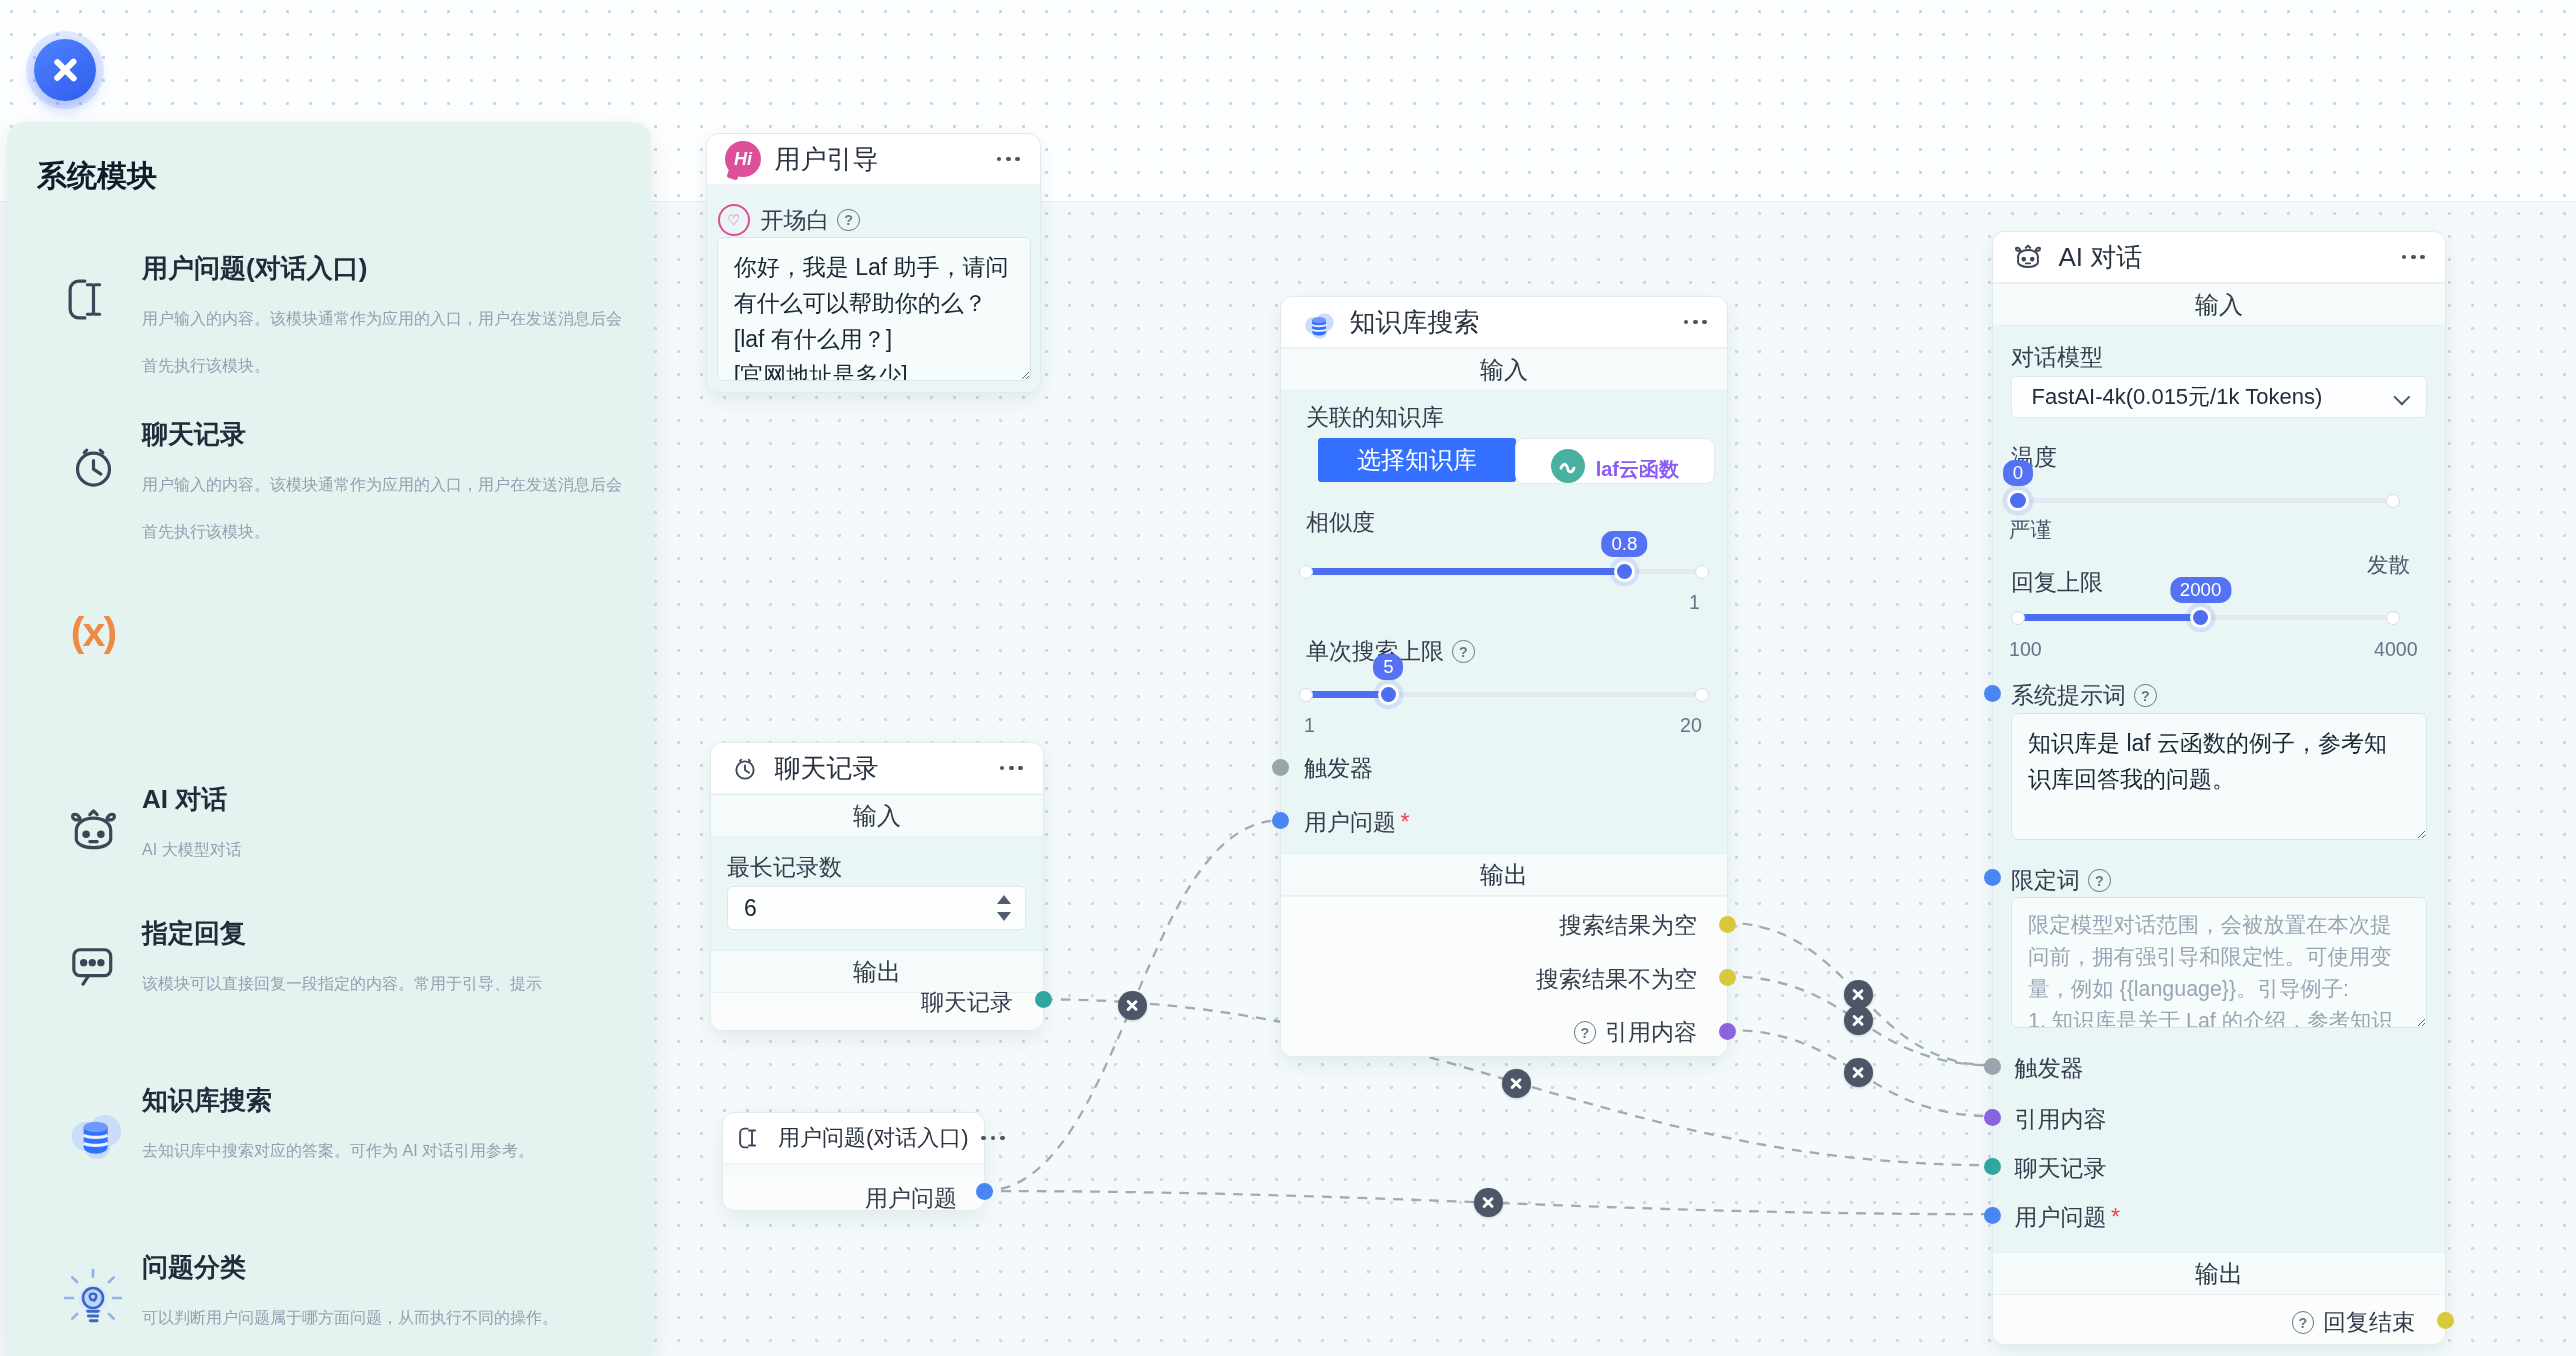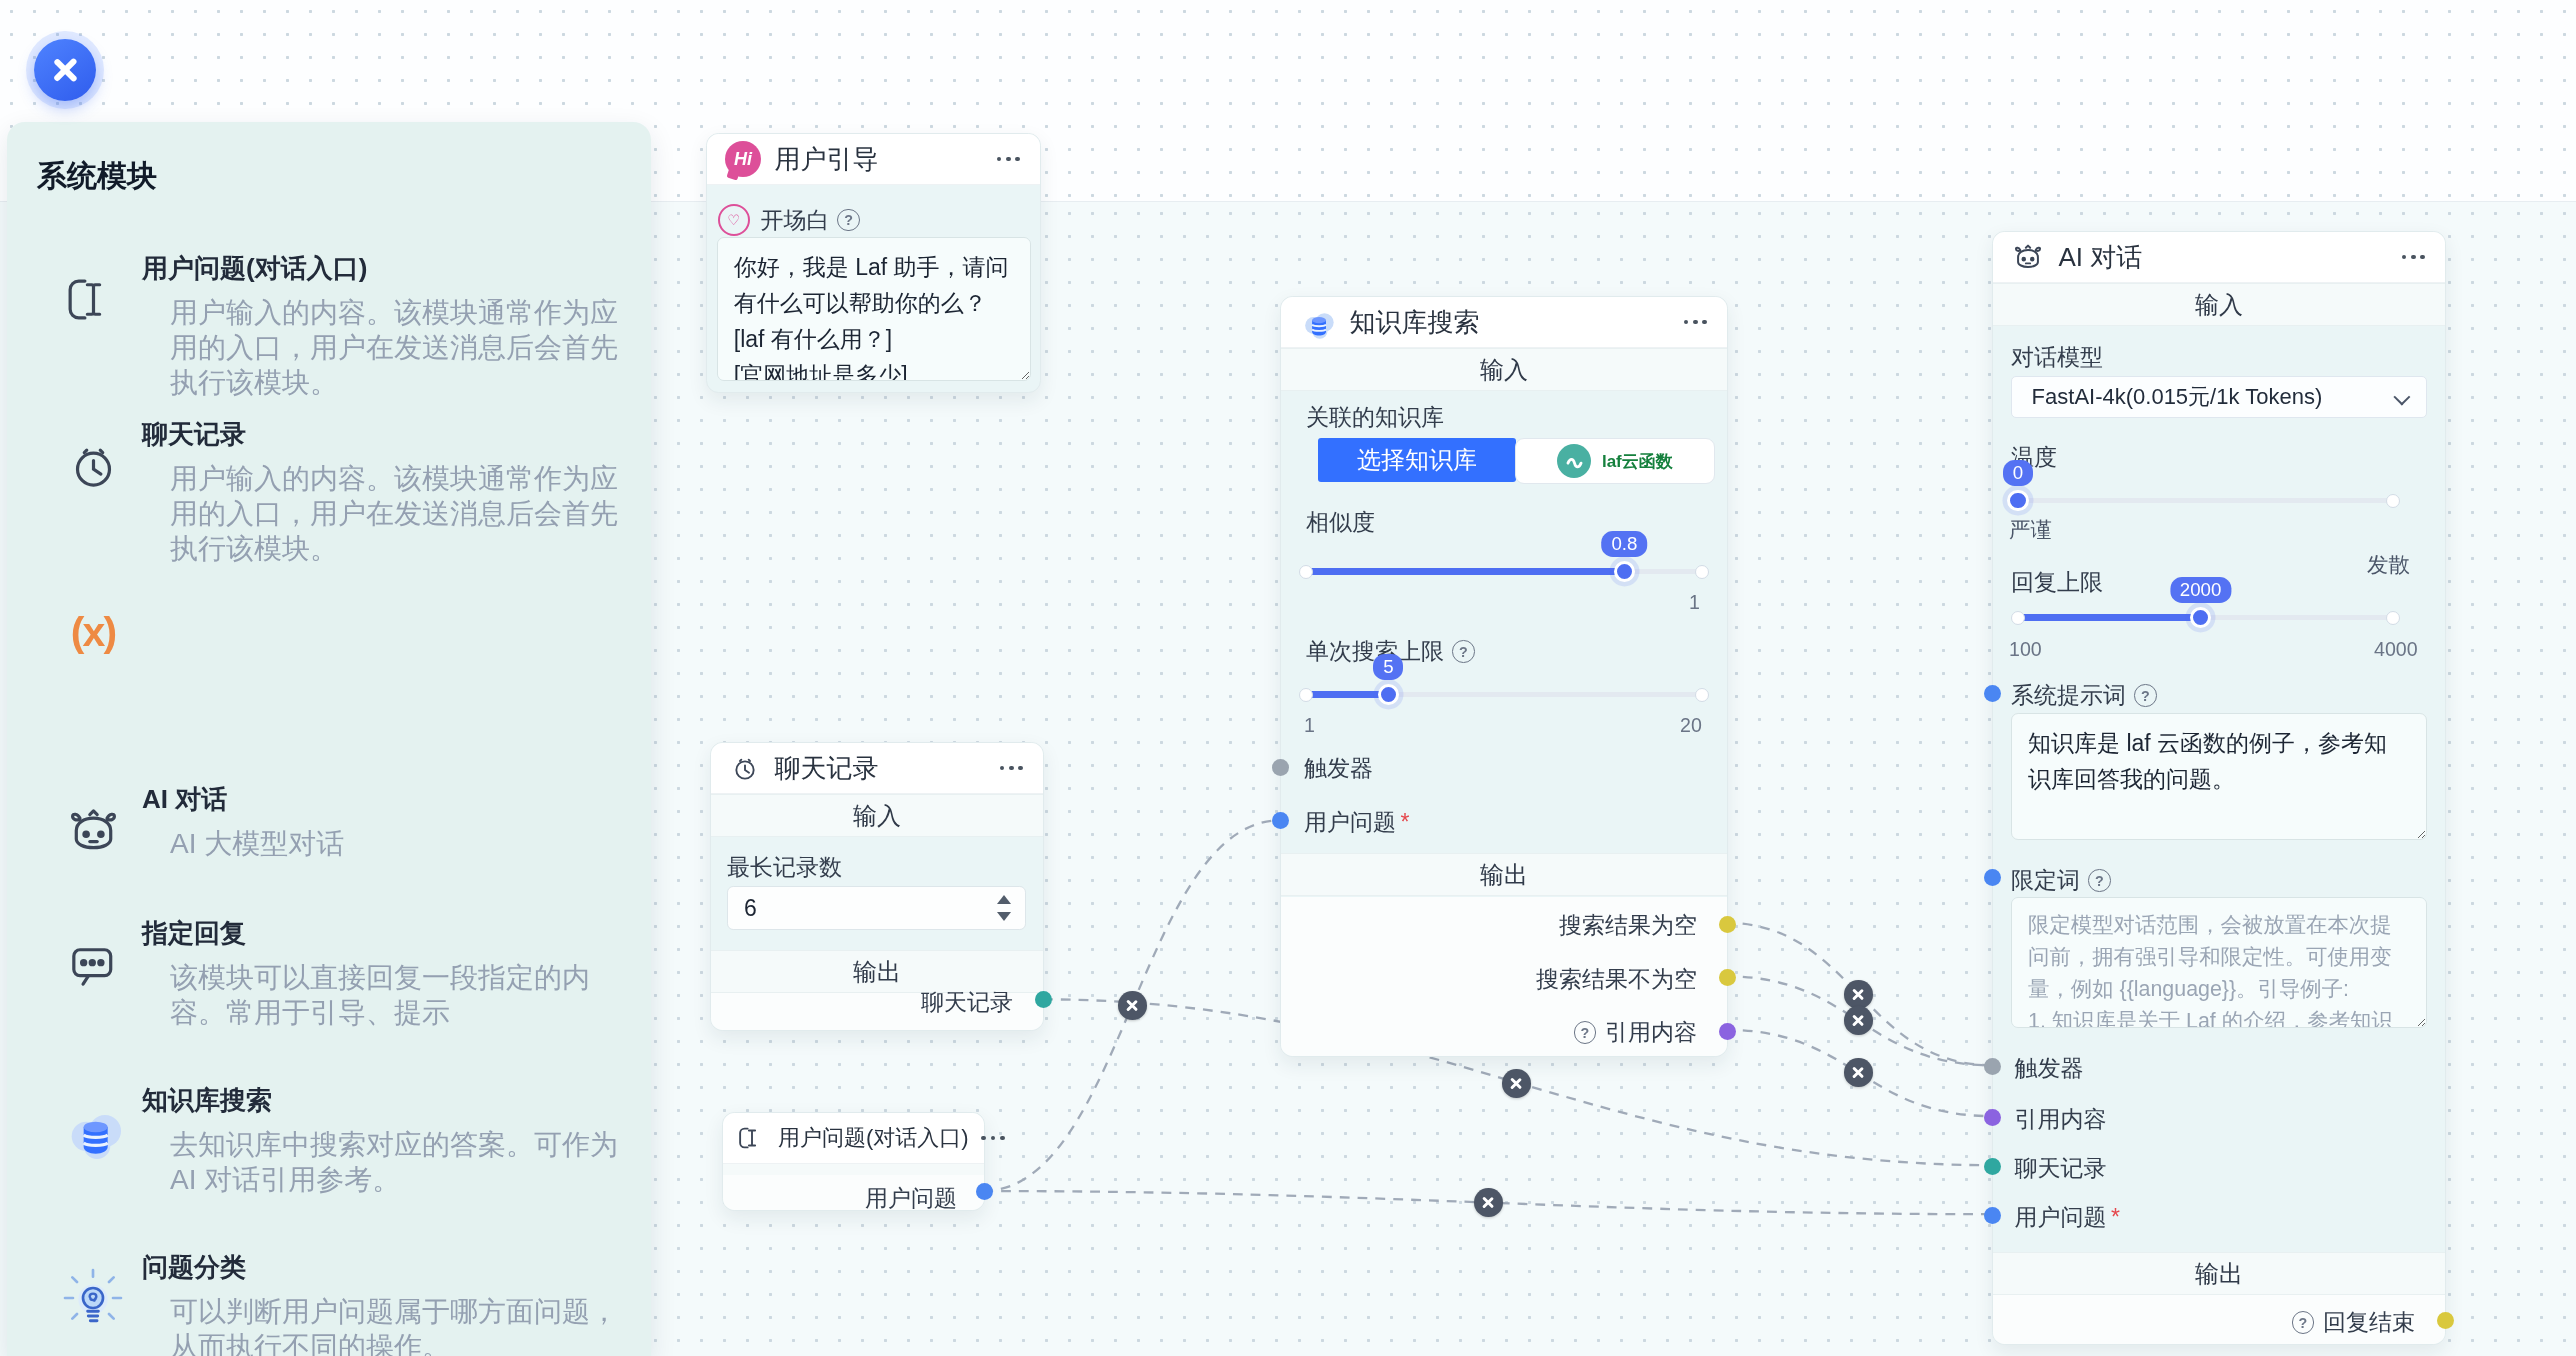--- a/index.html
+++ b/index.html
@@ -19,21 +19,21 @@
   #close-btn::before,#close-btn::after{content:"";position:absolute;left:17px;top:28px;width:28.5px;height:6.2px;border-radius:3.6px;background:#fff;}
   #close-btn::before{transform:rotate(45deg);} #close-btn::after{transform:rotate(-45deg);}
   
   #sidebar{position:absolute;left:7.1px;top:122px;width:644px;height:1235px;background:#e4f2f0;border-radius:18px 18px 0 0;
     box-shadow:0 9px 27px rgba(20,40,60,.10);z-index:4;}
   #sidebar .sb-title{position:absolute;left:30px;top:34px;font-size:30px;font-weight:bold;color:#111b29;}
   .sb-item{position:absolute;left:0;width:644px;cursor:pointer;}
   .sb-icon{position:absolute;left:52px;top:14.3px;width:68px;height:68px;display:flex;align-items:center;justify-content:center;}
   .sb-text{position:absolute;left:135px;top:0;width:486px;}
   .sb-name{font-size:26px;font-weight:600;color:#222b3a;}
-  .sb-desc{margin-top:9px;font-size:28px;line-height:35px;color:#94a0b1;margin-left:28px;}
+  .sb-desc{margin-top:9px;font-size:16px;line-height:47px;color:#94a0b1;}
   .paren-x{font-size:41px;font-weight:bold;color:#ee8a43;letter-spacing:-1.8px;}
   
   .node{position:absolute;background:#eaf5f6;border:0.9px solid #e1ebed;border-radius:12.5px;box-shadow:0 7.1px 19.6px rgba(25,45,70,.08);z-index:2;}
   .node-header{position:absolute;left:0;top:0;right:0;height:51px;background:#fff;border-radius:11.6px 11.6px 0 0;border-bottom:0.9px solid #eef2f4;display:flex;align-items:center;padding:0 18px;gap:13.4px;box-sizing:border-box;}
   .node-title{font-size:26px;color:#29323f;flex:1 1 auto;white-space:nowrap;}
   .dots{display:flex;gap:4.5px;cursor:pointer;padding:5.3px 1.8px;}
   .dots i{width:4.9px;height:4.9px;border-radius:50%;background:#49535f;}
   .section{position:absolute;left:0;right:0;height:43px;background:#f5fafa;border-top:0.9px solid #e8f0f1;border-bottom:0.9px solid #e8f0f1;display:flex;align-items:center;justify-content:center;font-size:24px;color:#303a49;box-sizing:border-box;}
   .flabel{position:absolute;font-size:23px;color:#333d4c;display:flex;align-items:center;}
   .help{display:inline-flex;width:20.5px;height:20.5px;border:1.8px solid #6c7687;border-radius:50%;color:#6c7687;font-size:14.3px;font-weight:bold;align-items:center;justify-content:center;margin-left:8px;flex:0 0 auto;}
@@ -55,21 +55,21 @@
   .slider .badge{position:absolute;top:-30px;transform:translateX(-50%);background:#5472f3;color:#fff;font-size:18.7px;padding:1.8px 9.8px;border-radius:11.6px;white-space:nowrap;}
   .tick{position:absolute;font-size:19.6px;color:#6a7避486;color:#6a7486;}
   
   .numbox{position:absolute;box-sizing:border-box;background:#fdfefe;border:0.9px solid #dde6ea;border-radius:6.2px;font-size:23px;color:#1c2533;display:flex;align-items:center;padding:0 16px;}
   .stepper{position:absolute;right:12.5px;display:flex;flex-direction:column;gap:8px;cursor:pointer;}
   .stepper .up{width:0;height:0;border-left:7.1px solid transparent;border-right:7.1px solid transparent;border-bottom:9px solid #525d6b;}
   .stepper .down{width:0;height:0;border-left:7.1px solid transparent;border-right:7.1px solid transparent;border-top:9px solid #525d6b;}
   .selectbox{position:absolute;box-sizing:border-box;background:#fcfeff;border:0.9px solid #dfe7ef;border-radius:5px;font-size:22px;color:#222c3b;display:flex;align-items:center;padding:0 19.6px;cursor:pointer;}
   .chev{position:absolute;right:18px;top:14.3px;width:9.8px;height:9.8px;border-right:2.3px solid #4a5568;border-bottom:2.3px solid #4a5568;transform:rotate(45deg);}
   .btn-blue{position:absolute;background:#3370ff;color:#fff;font-size:24px;border:none;border-radius:3px;display:flex;align-items:center;justify-content:center;cursor:pointer;margin-left:12px;}
-  .btn-ds{position:absolute;background:#fff;border:0.9px solid #e1e8ee;border-radius:9px;display:flex;align-items:center;justify-content:center;gap:10.7px;font-size:17px;font-weight:bold;color:#15803d;cursor:pointer;}
+  .btn-ds{position:absolute;background:#fff;border:0.9px solid #e1e8ee;border-radius:9px;display:flex;align-items:flex-end;justify-content:center;gap:10.7px;font-size:20px;font-weight:bold;color:#8b5cf6;cursor:pointer;}
   .hi-bubble{width:36px;height:36px;border-radius:50%;background:#dd4f99;color:#fff;font-style:italic;font-weight:bold;font-size:18px;display:flex;align-items:center;justify-content:center;position:relative;flex:0 0 auto;}
   .hi-bubble::after{content:"";position:absolute;left:2.7px;bottom:-1.8px;width:10.7px;height:10.7px;background:#dd4f99;border-radius:1.8px;transform:rotate(18deg);}
   .heart-ic{width:28px;height:28px;border:2.2px solid #dd4f99;border-radius:50%;color:#dd4f99;font-size:14.3px;display:inline-flex;align-items:center;justify-content:center;flex:0 0 auto;}
   .laf-ic{width:34px;height:34px;border-radius:50%;background:#49b0a2;display:flex;align-items:center;justify-content:center;flex:0 0 auto;}
 </style>
 </head>
 <body>
 
 <div id="band-top" class="dotgrid"></div>
 <div id="band-main" class="dotgrid"></div>

